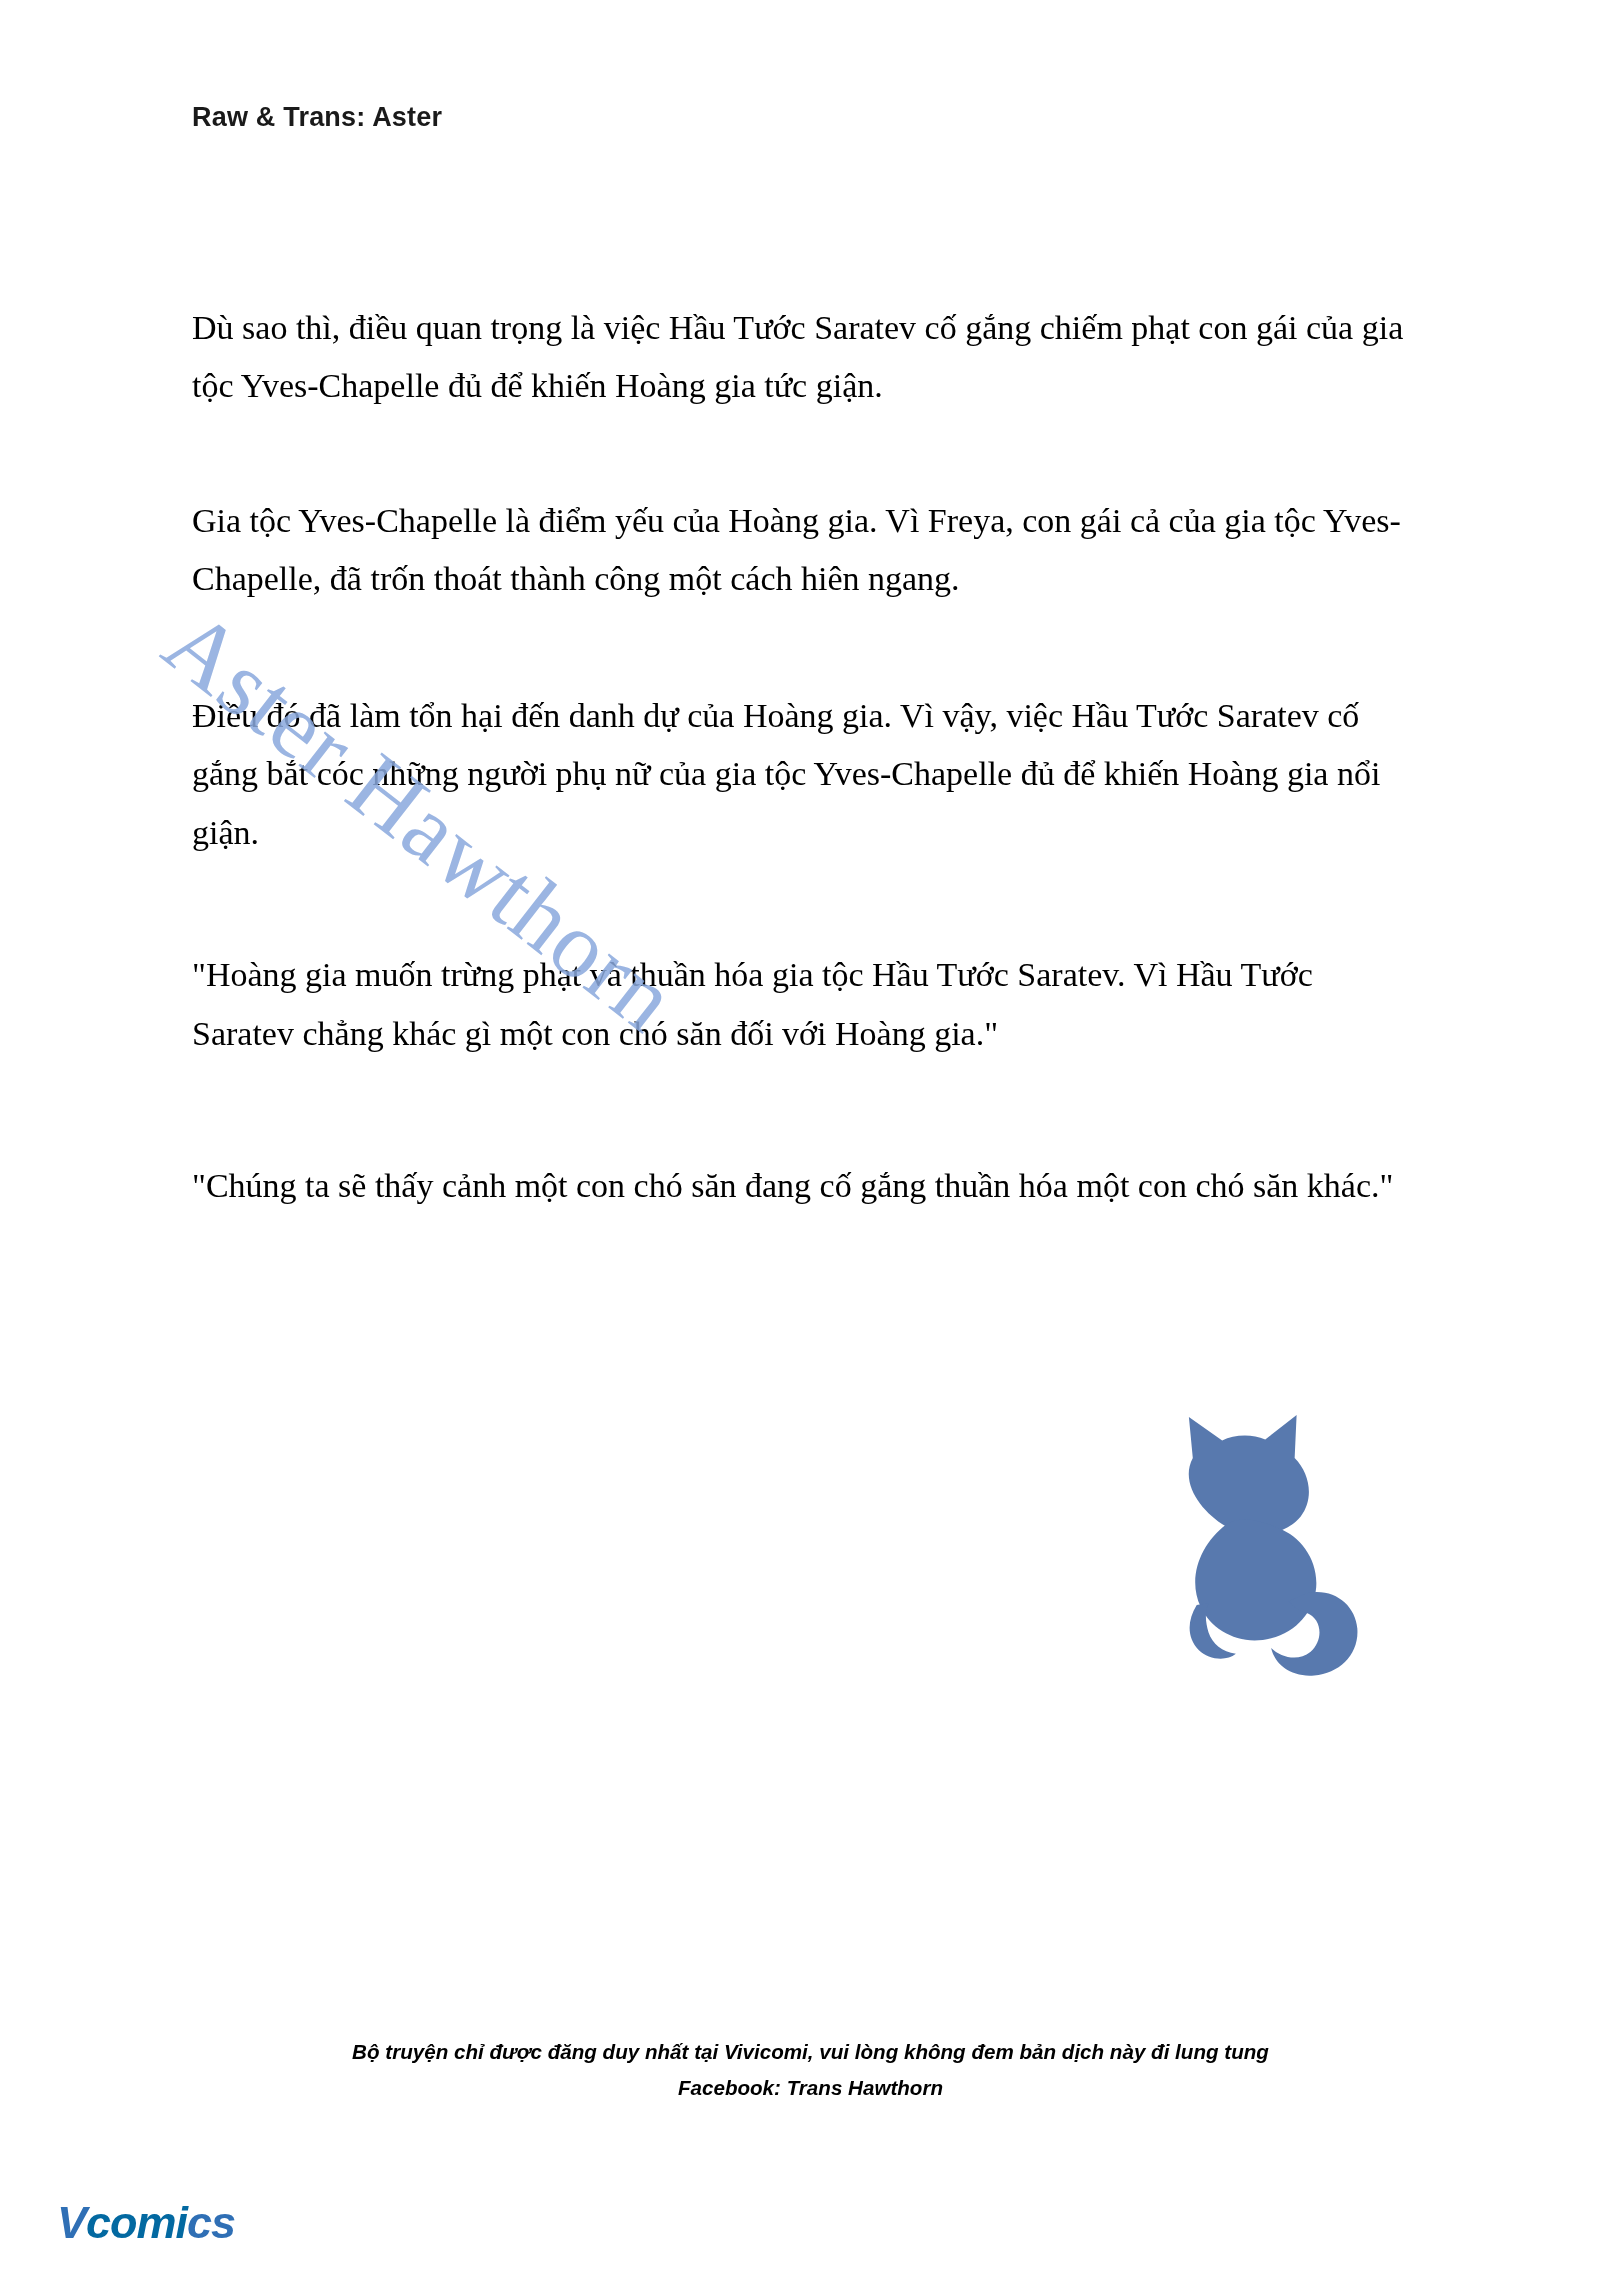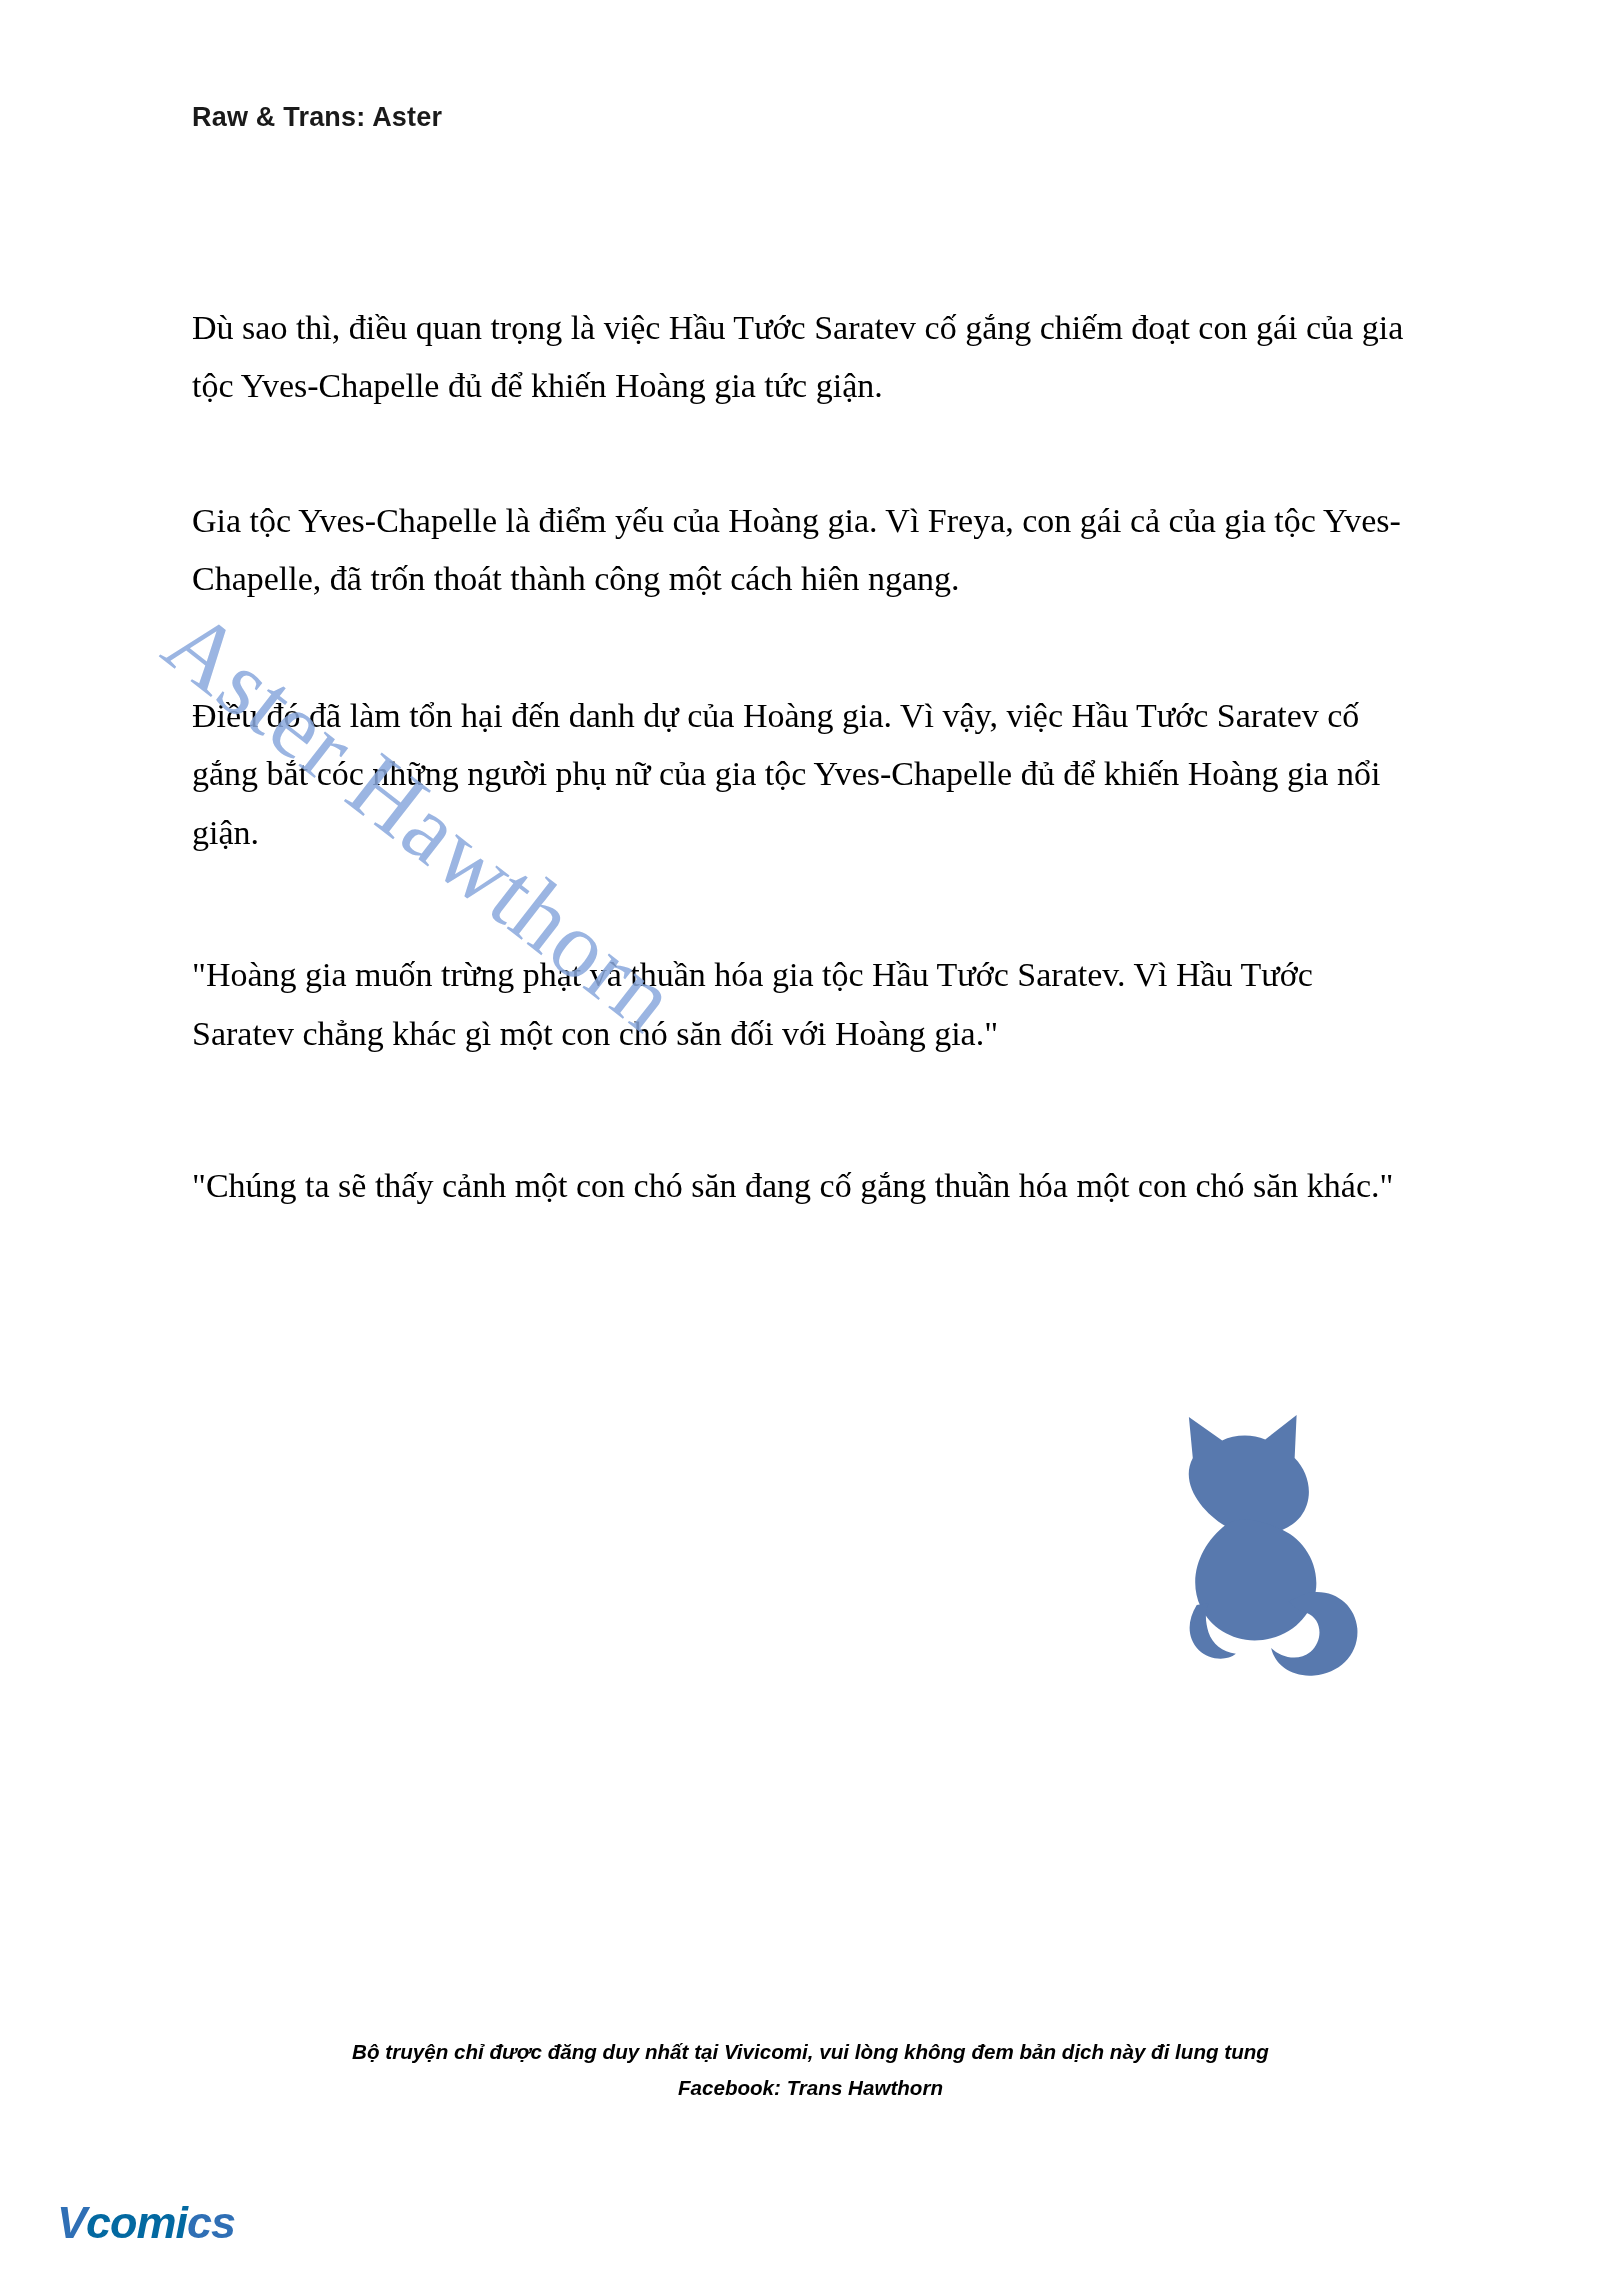--- a/index.html
+++ b/index.html
@@ -120,21 +120,21 @@
   .logo-text .accent { color: #0369a1; }
 </style>
 </head>
 <body>
 
 <div class="page">
 
   <div class="header-credit">Raw &amp; Trans: Aster</div>
 
   <div class="content">
-    <p class="para p1">Dù sao thì, điều quan trọng là việc Hầu Tước Saratev cố gắng chiếm đoạt con gái của gia tộc Yves-Chapelle đủ để khiến Hoàng gia tức giận.</p>
+    <p class="para p1">Dù sao thì, điều quan trọng là việc Hầu Tước Saratev cố gắng chiếm phạt con gái của gia tộc Yves-Chapelle đủ để khiến Hoàng gia tức giận.</p>
     <p class="para p2">Gia tộc Yves-Chapelle là điểm yếu của Hoàng gia. Vì Freya, con gái cả của gia tộc Yves-Chapelle, đã trốn thoát thành công một cách hiên ngang.</p>
     <p class="para p3">Điều đó đã làm tổn hại đến danh dự của Hoàng gia. Vì vậy, việc Hầu Tước Saratev cố gắng bắt cóc những người phụ nữ của gia tộc Yves-Chapelle đủ để khiến Hoàng gia nổi giận.</p>
     <p class="para p4">"Hoàng gia muốn trừng phạt và thuần hóa gia tộc Hầu Tước Saratev. Vì Hầu Tước Saratev chẳng khác gì một con chó săn đối với Hoàng gia."</p>
     <p class="para p5">"Chúng ta sẽ thấy cảnh một con chó săn đang cố gắng thuần hóa một con chó săn khác."</p>
   </div>
 
   <div class="watermark">Aster Hawthorn</div>
 
   <div class="cat-watermark">
     <svg viewBox="0 0 250 290" width="245" height="284" xmlns="http://www.w3.org/2000/svg">

